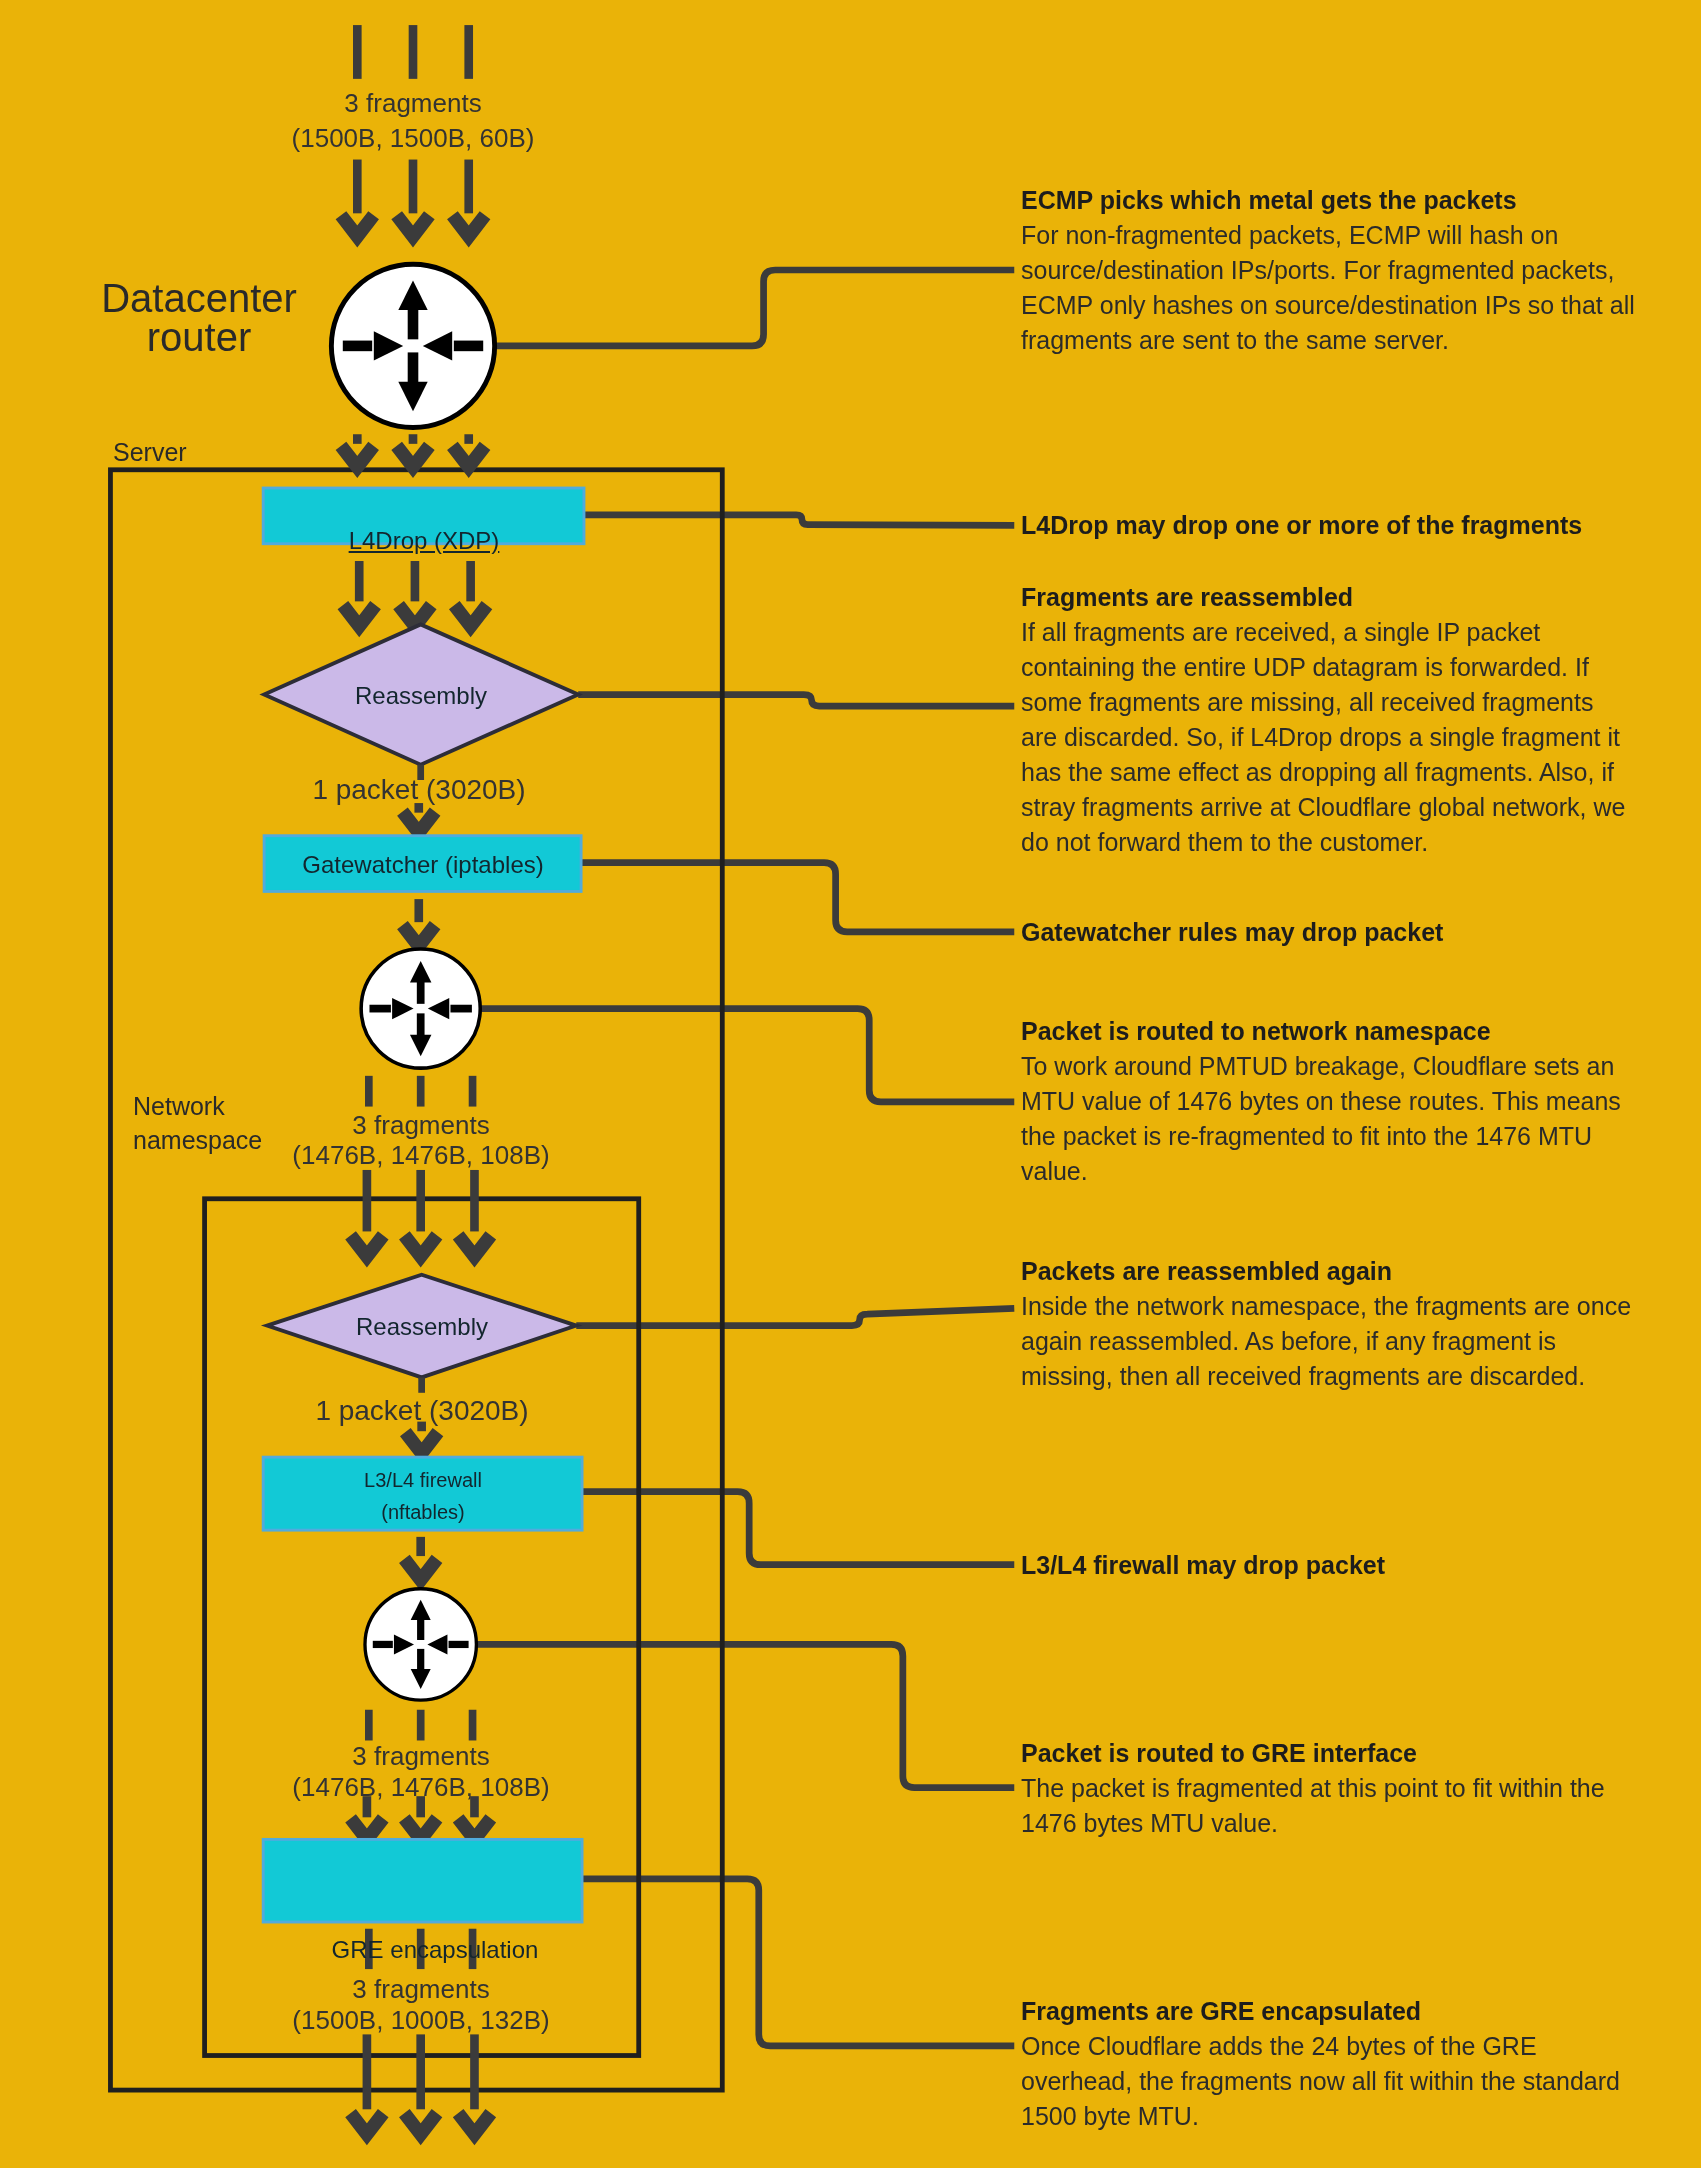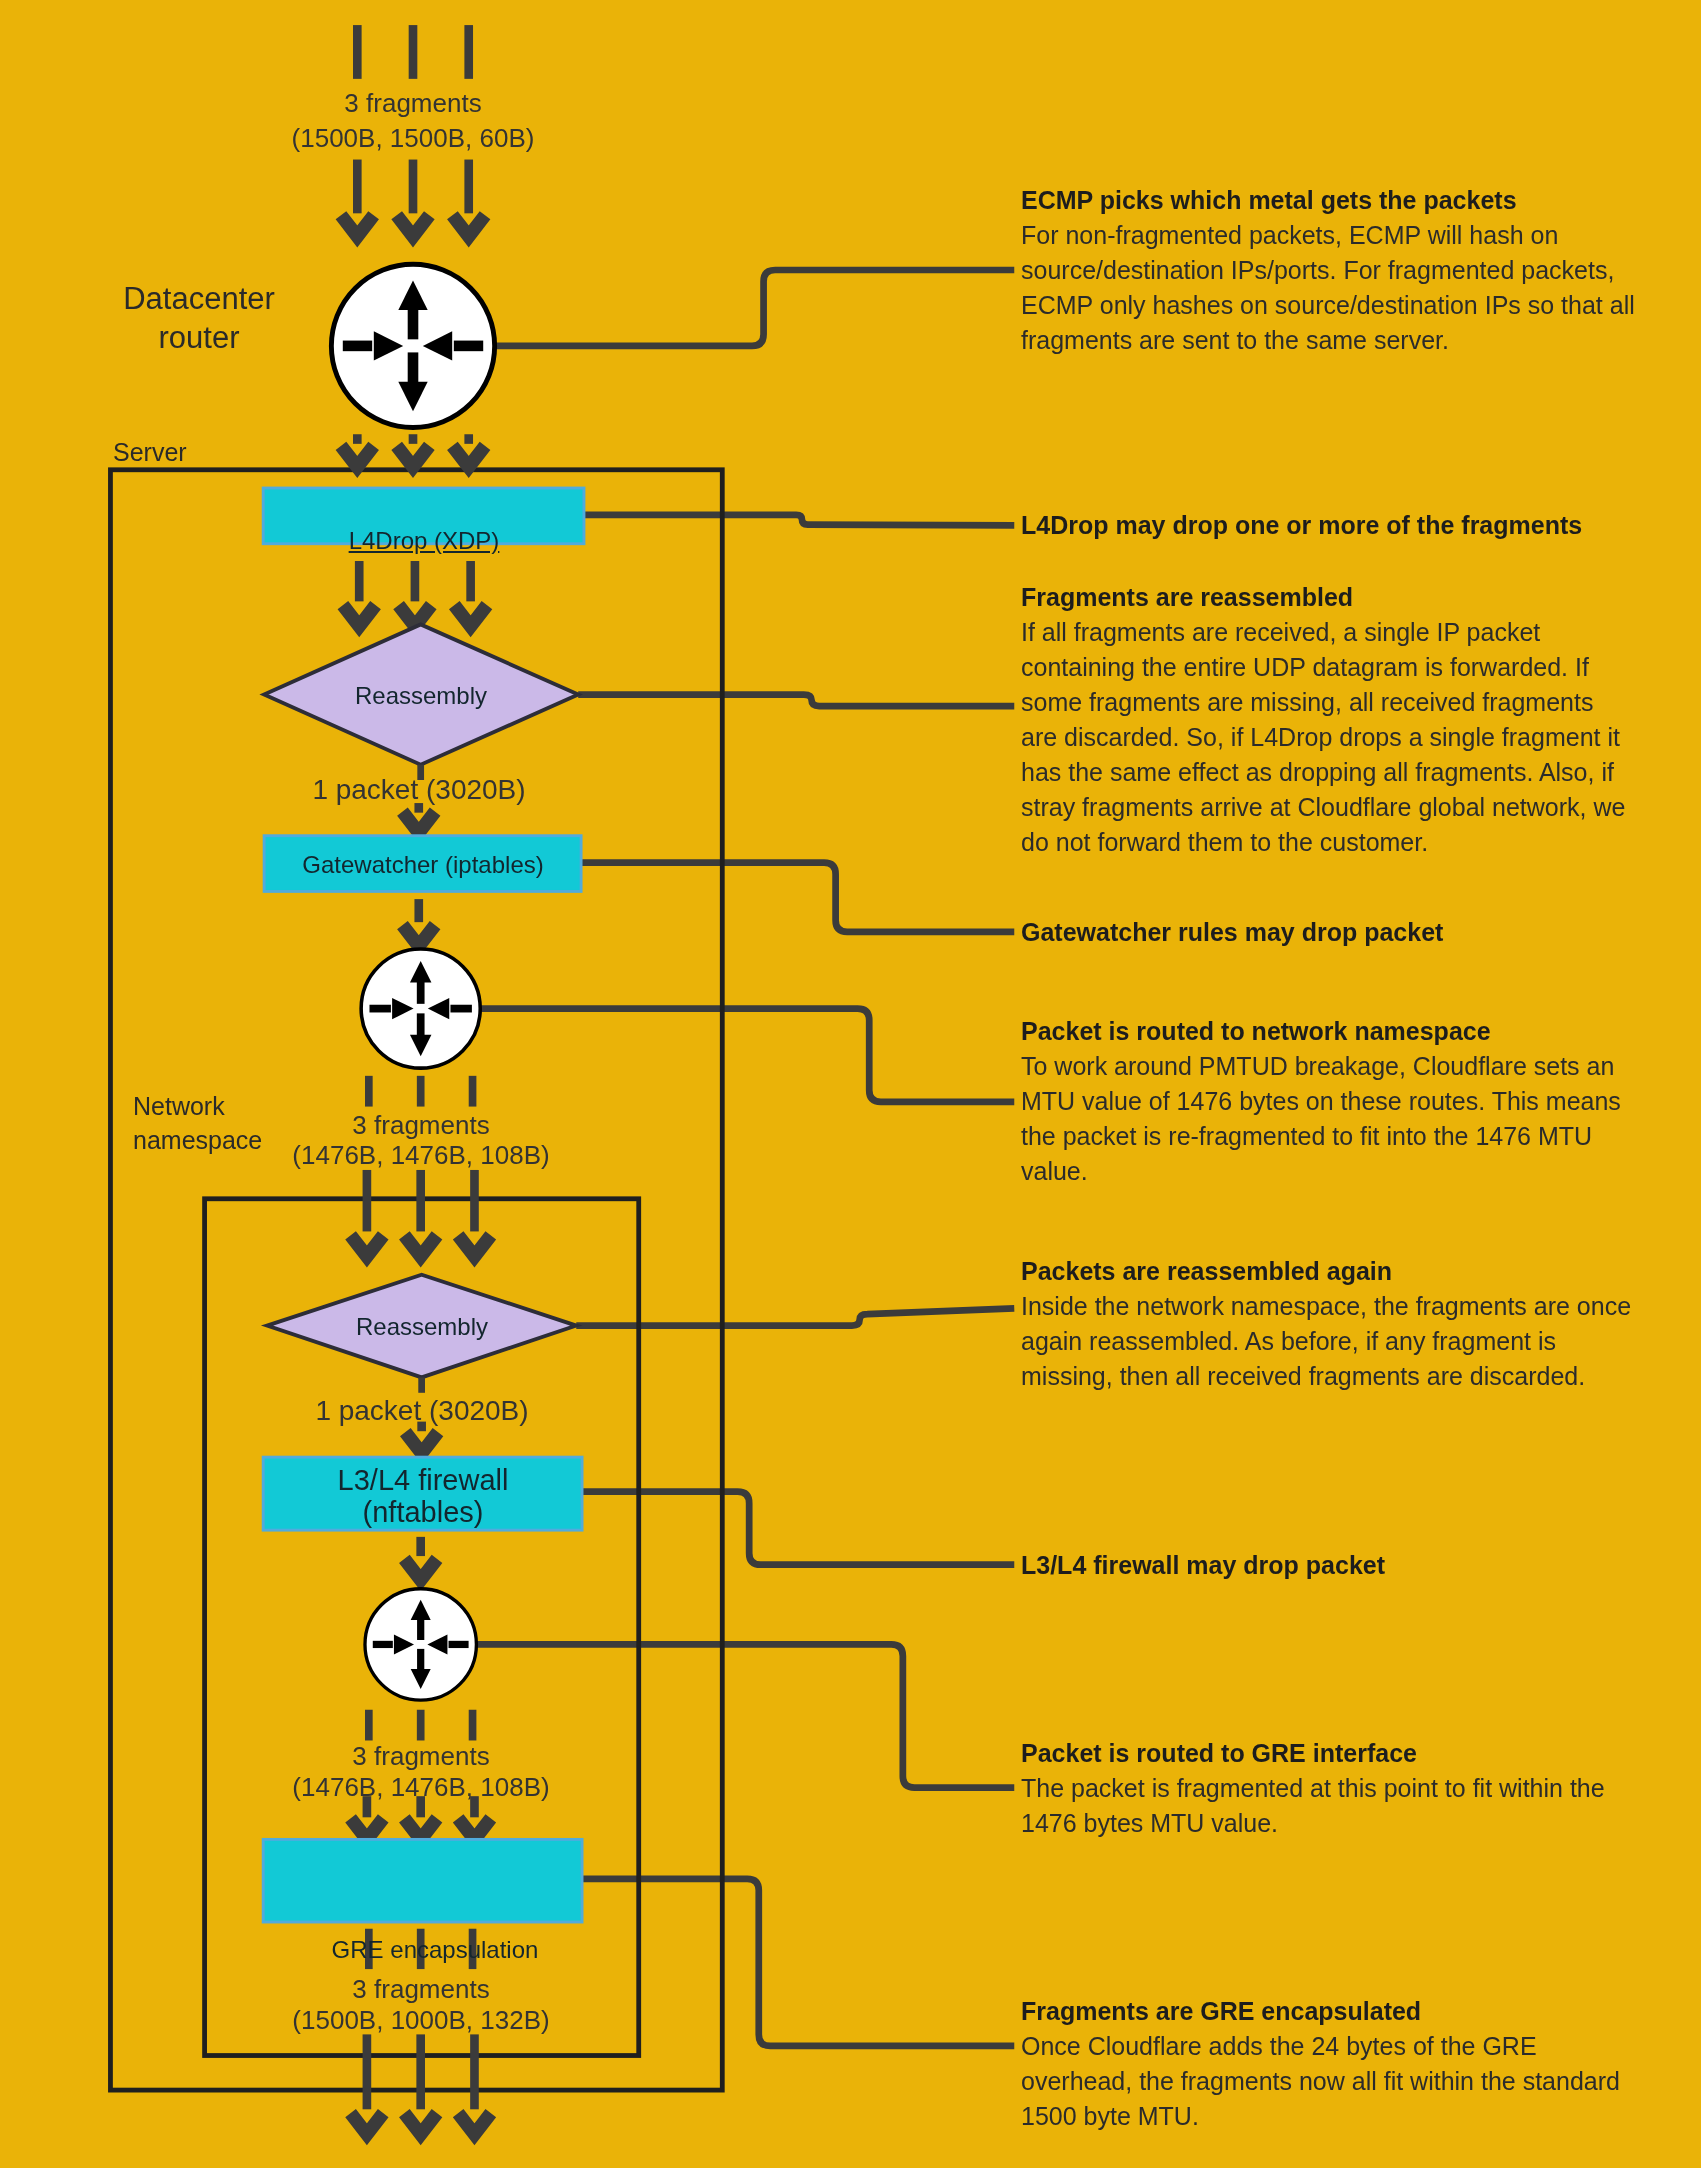--- a/index.html
+++ b/index.html
@@ -10,23 +10,23 @@
     font-family:"Liberation Sans", sans-serif;
     color:#2e2e2e;
     overflow:hidden;
   }
   #shapes{position:absolute;left:0;top:0;}
   .lbl{position:absolute;white-space:pre-line;}
   .center{transform:translateX(-50%);text-align:center;}
   .fragLbl{font-size:26px;color:#333;}
   .pktLbl{font-size:28px;color:#333;}
   .nodeLbl{font-size:24px;color:#13262e;}
-  .boxLbl{font-size:29px;color:#13262e;line-height:32px;}
+  .boxLbl{font-size:20px;color:#13262e;line-height:32px;}
   .outerLbl{font-size:25px;color:#2a2a2a;}
-  .bigLbl{font-size:31px;color:#2a2a2a;line-height:39px;}
+  .bigLbl{font-size:40px;color:#2a2a2a;line-height:39px;}
   .ann{position:absolute;left:1021px;width:684px;}
   .ann .t{font-size:25px;font-weight:bold;color:#1d1d1d;line-height:35px;}
   .ann .b{font-size:25px;color:#2b2b2b;line-height:35px;white-space:pre-line;}
 </style>
 </head>
 <body>
 
 <div id="canvas">
 
   <svg id="shapes" width="1701" height="2168" viewBox="0 0 1771 2257">

